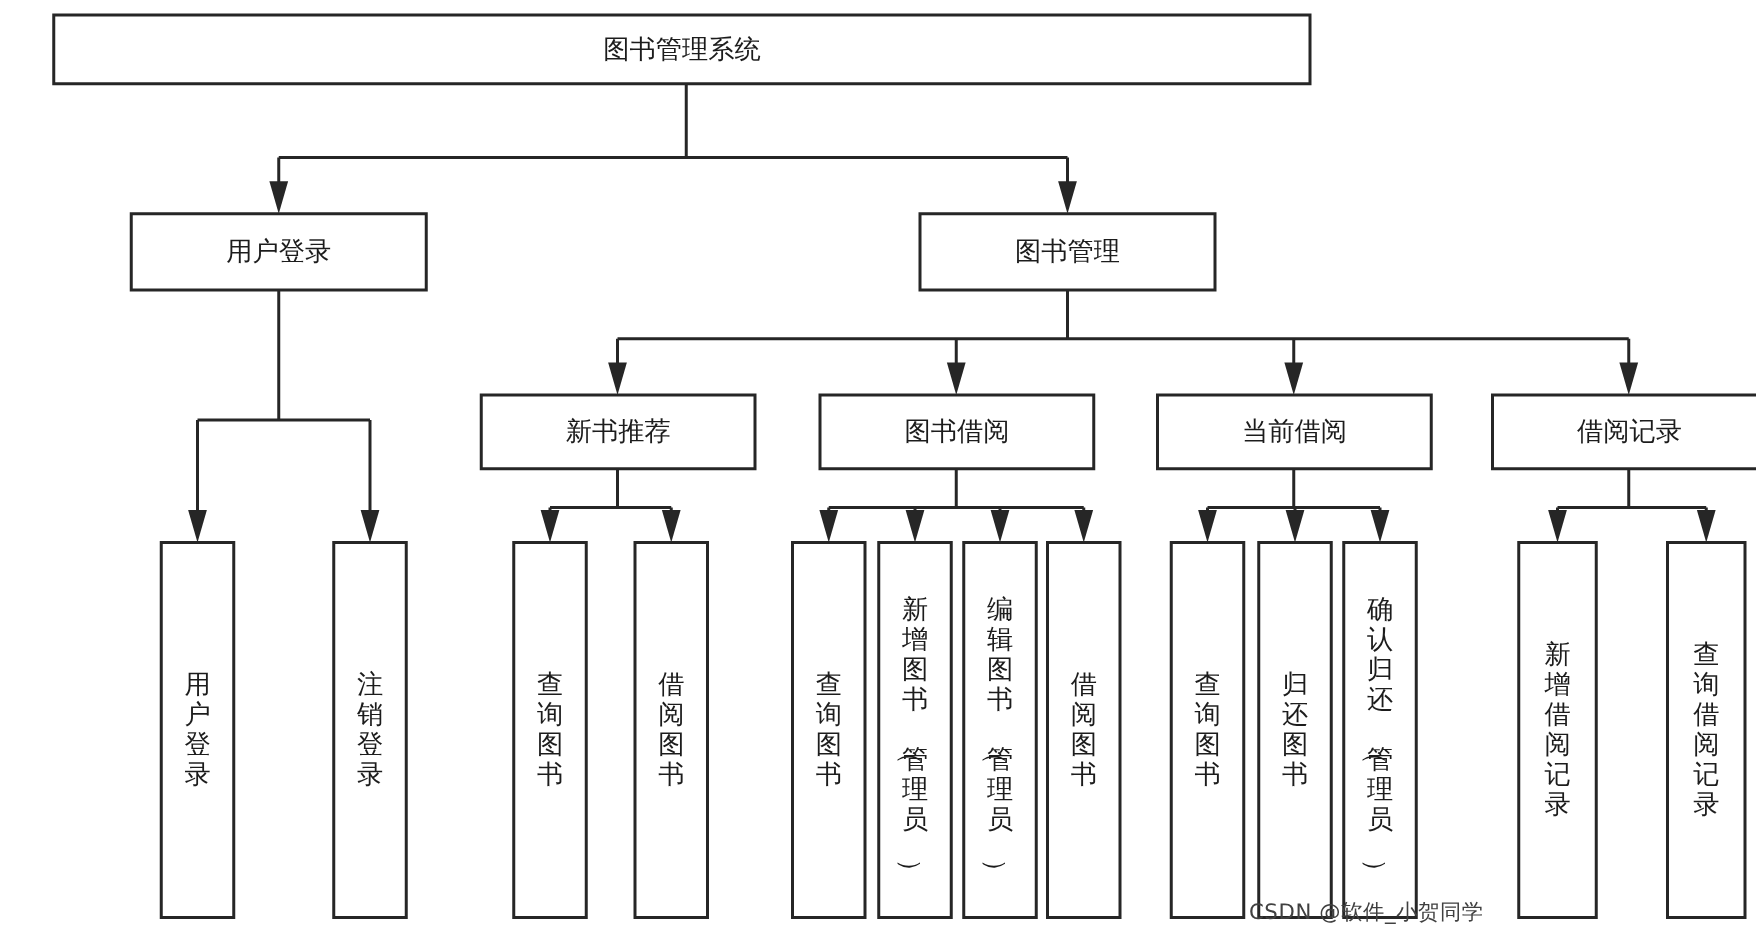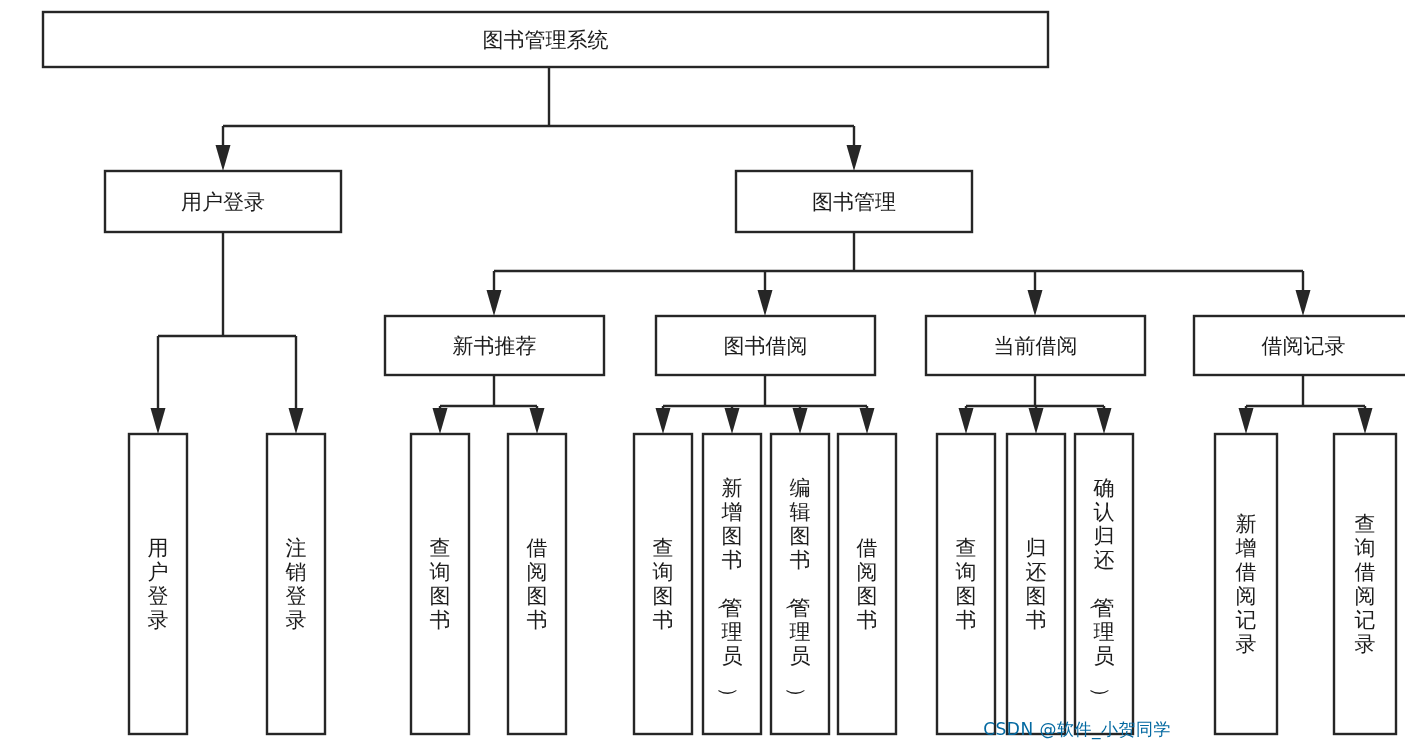--- a/index.html
+++ b/index.html
@@ -51,25 +51,25 @@
     stroke-width: 2.4;
     fill: none;
     stroke-linecap: butt;
   }
   .arrow-head {
     fill: #262626;
     stroke: none;
   }
   .watermark {
     position: absolute;
-    right: 24px;
+    right: 8px;
     bottom: 6px;
     font-family: "DejaVu Sans", "Liberation Sans", sans-serif;
     font-size: 17px;
-    color: #0369a1;
+    color: #404040;
     white-space: nowrap;
     letter-spacing: 0.5px;
     pointer-events: none;
   }
 </style>
 </head>
 <body>
 
 <div id="diagram-root">
   <svg class="diagram" viewBox="0 0 1405 747" xmlns="http://www.w3.org/2000/svg">

